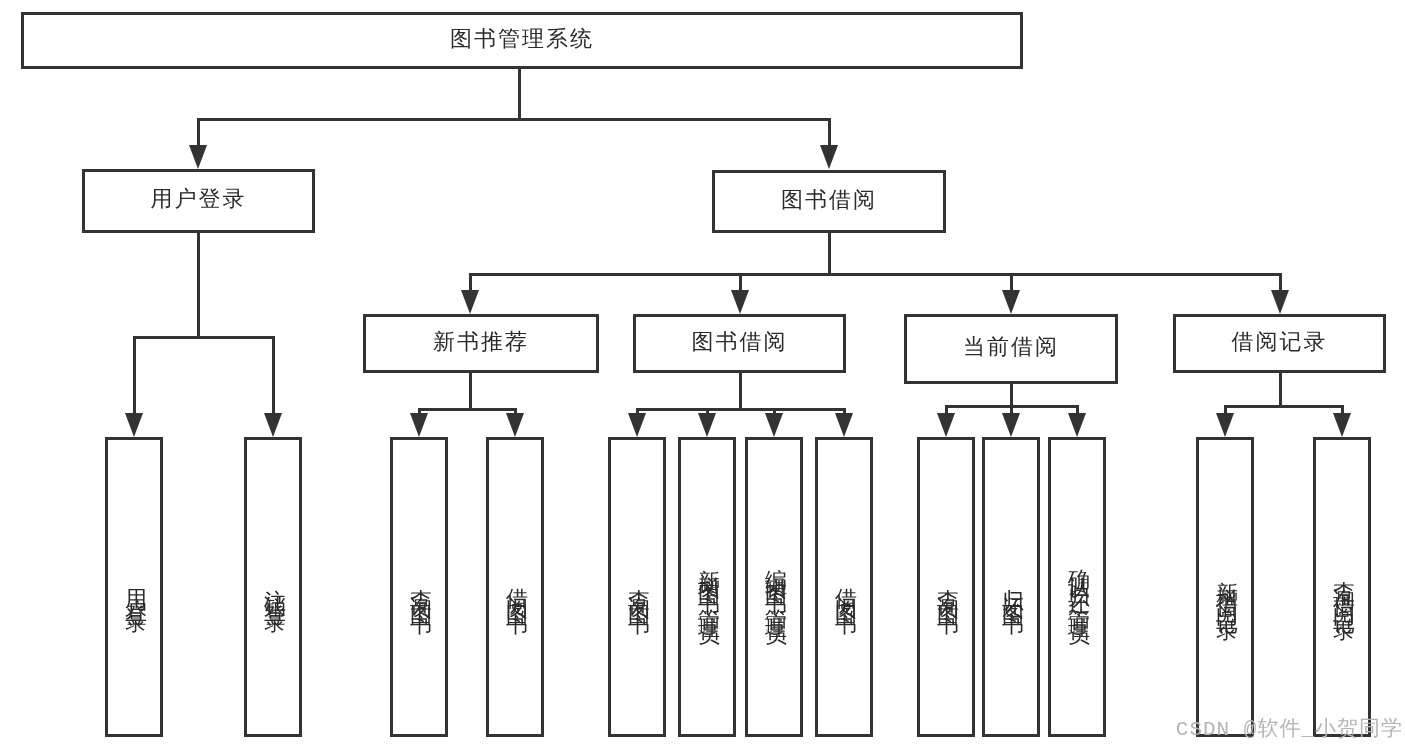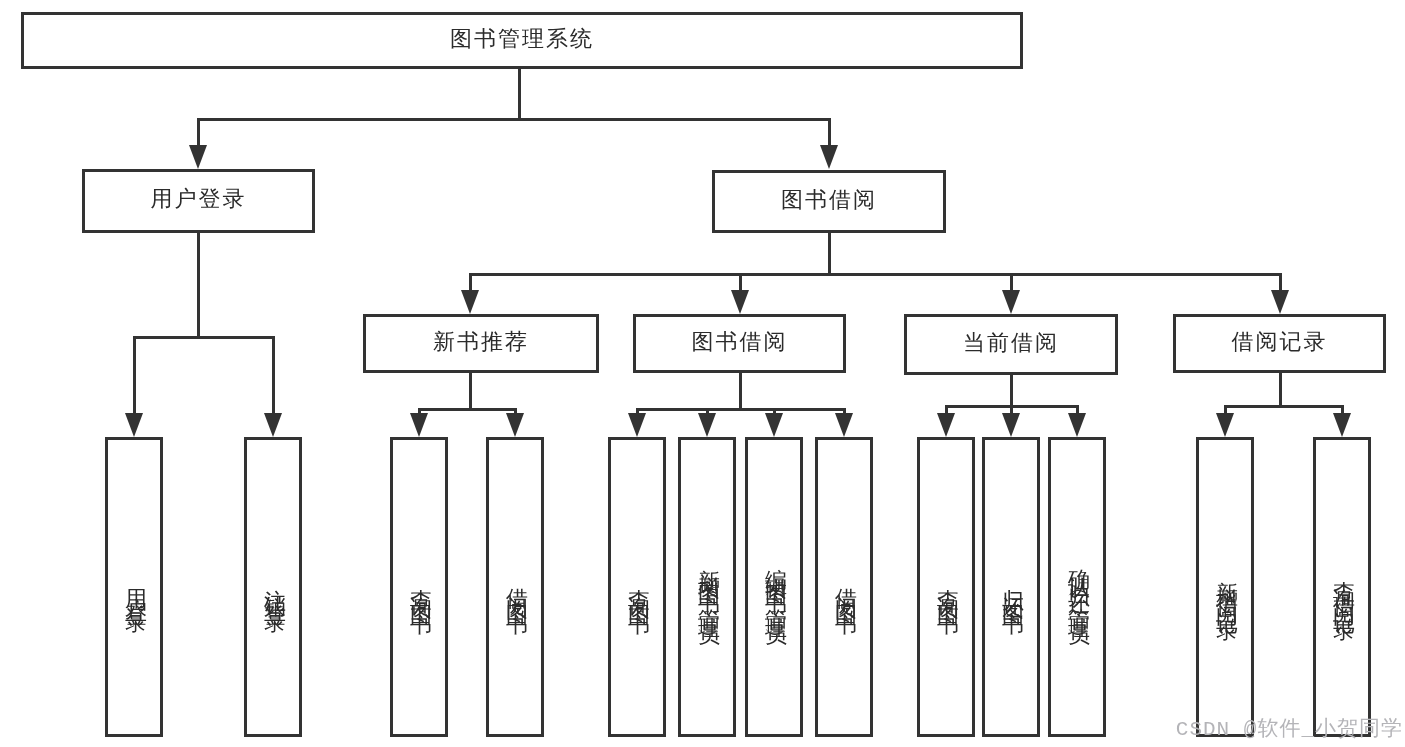--- a/index.html
+++ b/index.html
@@ -62,21 +62,21 @@
       </div>
       <div class="node" style="left: 712px; top: 170px; width: 234px; height: 63px;">
         <span>图书借阅</span>
       </div>
       <div class="node" style="left: 363px; top: 314px; width: 236px; height: 59px;">
         <span>新书推荐</span>
       </div>
       <div class="node" style="left: 633px; top: 314px; width: 213px; height: 59px;">
         <span>图书借阅</span>
       </div>
-      <div class="node" style="left: 904px; top: 314px; width: 214px; height: 61px;">
+      <div class="node" style="left: 904px; top: 314px; width: 214px; height: 70px;">
         <span>当前借阅</span>
       </div>
       <div class="node" style="left: 1173px; top: 314px; width: 213px; height: 59px;">
         <span>借阅记录</span>
       </div>
       <div class="node v" style="left: 105px; top: 437px; width: 58px; height: 300px;">
         <span>用户登录</span>
       </div>
       <div class="node v" style="left: 244px; top: 437px; width: 58px; height: 300px;">
         <span>注销登录</span>

